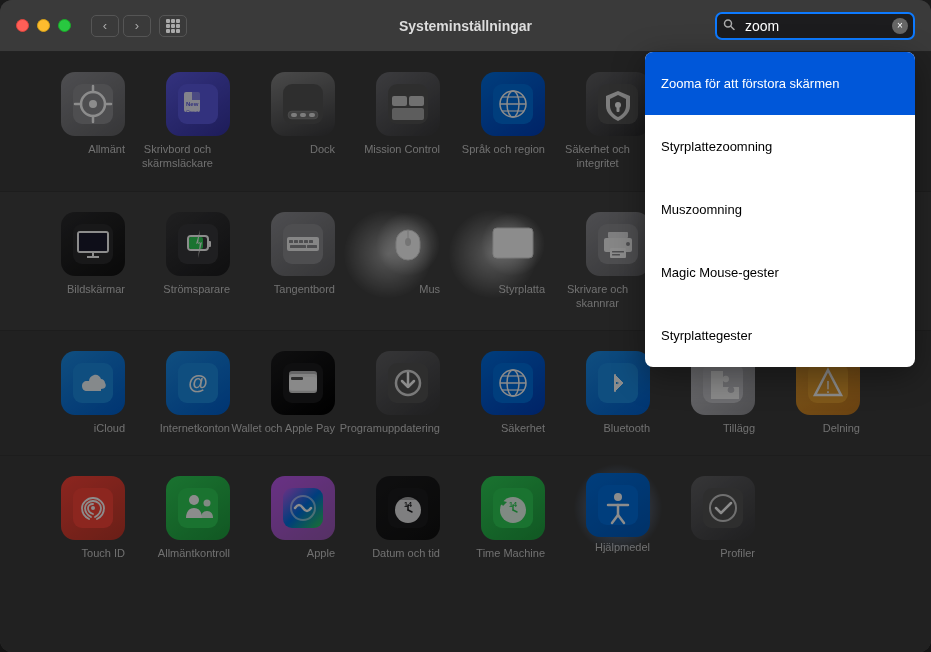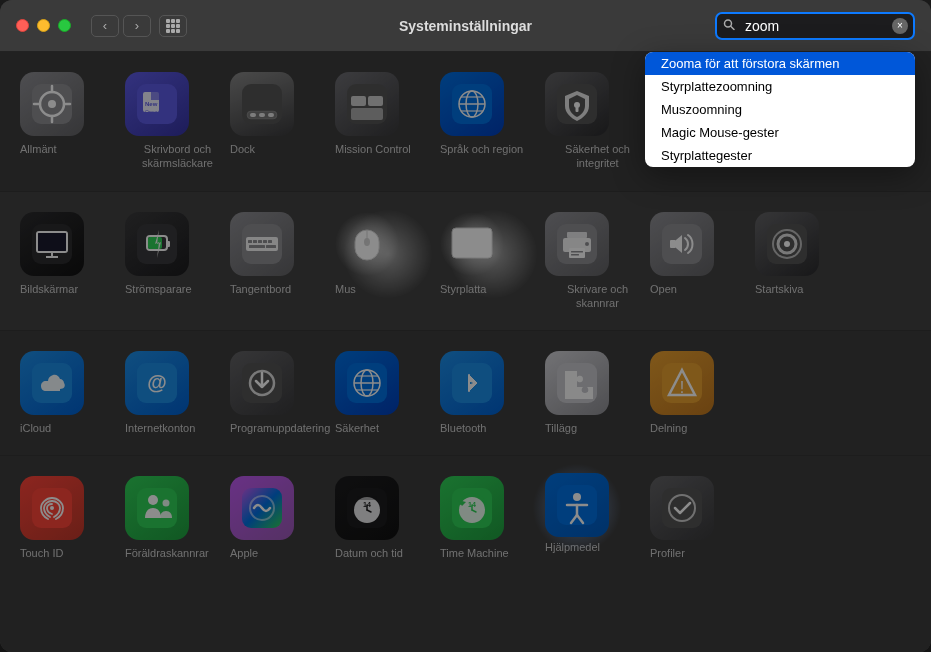--- a/index.html
+++ b/index.html
@@ -142,21 +142,21 @@
       right: 16px;
       width: 270px;
       background: #fff;
       border-radius: 8px;
       box-shadow: 0 8px 32px rgba(0,0,0,0.4);
       z-index: 100;
       overflow: hidden;
     }
 
     .dropdown-item {
-      padding: 4px 16px;
+      padding: 24px 16px;
       font-size: 13px;
       color: #000;
       cursor: pointer;
       display: block;
     }
 
     .dropdown-item:hover, .dropdown-item.active {
       background: #0057d9;
       color: #fff;
     }
@@ -196,21 +196,21 @@
     .icons-row {
       display: flex;
       gap: 0;
       align-items: flex-start;
       flex-wrap: nowrap;
     }
 
     .icon-item {
       display: flex;
       flex-direction: column;
-      align-items: flex-start;
+      align-items: flex-end;
       width: 105px;
       padding: 8px 0;
       cursor: pointer;
     }
 
     .icon-label {
       font-size: 11px;
       color: #ccc;
       text-align: center;
       line-height: 1.3;
@@ -535,20 +535,33 @@
         <div class="icon-item">
           <div class="icon-svg" style="background: linear-gradient(145deg, #1d8fe8, #0060d0);">
             <svg width="40" height="40" viewBox="0 0 40 40">
               <rect width="40" height="40" rx="9" fill="#1d8fe8"></rect>
               <text x="20" y="26" font-size="20" text-anchor="middle" fill="white" font-weight="bold">@</text>
             </svg>
           </div>
           <span class="icon-label">Internet­konton</span>
         </div>
 
+        <div class="icon-item">
+          <div class="icon-svg" style="background: linear-gradient(145deg, #1c1c1e, #000);">
+            <svg width="40" height="40" viewBox="0 0 40 40">
+              <rect width="40" height="40" rx="9" fill="#1c1c1e"></rect>
+
+              <rect x="6" y="14" width="28" height="16" rx="3" fill="#e8e8e8" opacity="0.9"></rect>
+              <rect x="6" y="11" width="28" height="16" rx="3" fill="#f0f0f0" opacity="0.8"></rect>
+              <rect x="6" y="8" width="28" height="20" rx="3" fill="white" opacity="0.7"></rect>
+              <rect x="8" y="14" width="12" height="3" rx="1" fill="#555"></rect>
+            </svg>
+          </div>
+          <span class="icon-label">Wallet och Apple Pay</span>
+        </div>
 
         <div class="icon-item">
           <div class="icon-svg" style="background: linear-gradient(145deg, #636366, #3a3a3c);">
             <svg width="40" height="40" viewBox="0 0 40 40">
               <rect width="40" height="40" rx="9" fill="#555"></rect>
               <circle cx="20" cy="20" r="12" fill="none" stroke="white" stroke-width="2.5" opacity="0.8"></circle>
               <path d="M20 10 L20 24 M14 18 L20 24 L26 18" stroke="white" stroke-width="2.5" stroke-linecap="round" stroke-linejoin="round" fill="none"></path>
             </svg>
           </div>
           <span class="icon-label">Program­uppdatering</span>
@@ -628,21 +641,21 @@
           <div class="icon-svg" style="background: linear-gradient(145deg, #30d158, #20a040);">
             <svg width="40" height="40" viewBox="0 0 40 40">
               <rect width="40" height="40" rx="9" fill="#30d158"></rect>
 
               <circle cx="16" cy="12" r="5" fill="white"></circle>
               <path d="M8,30 C8,24 11,20 16,20 C21,20 24,24 24,30" fill="white"></path>
               <circle cx="29" cy="15" r="3.5" fill="white" opacity="0.9"></circle>
               <path d="M23,30 C23,26 25,23 29,23 C33,23 35,26 35,30" fill="white" opacity="0.9"></path>
             </svg>
           </div>
-          <span class="icon-label">Föräldra­skannrar</span>
+          <span class="icon-label">Allmänt­kontroll</span>
         </div>
 
         <div class="icon-item">
           <div class="icon-svg" style="background: linear-gradient(145deg, #bf5af2, #9b59b6);">
             <svg width="40" height="40" viewBox="0 0 40 40">
               <defs>
                 <linearGradient id="siriGrad" x1="0%" y1="0%" x2="100%" y2="100%">
                   <stop offset="0%" stop-color="#bf5af2"></stop>
                   <stop offset="50%" stop-color="#0071e3"></stop>
                   <stop offset="100%" stop-color="#30d158"></stop>

